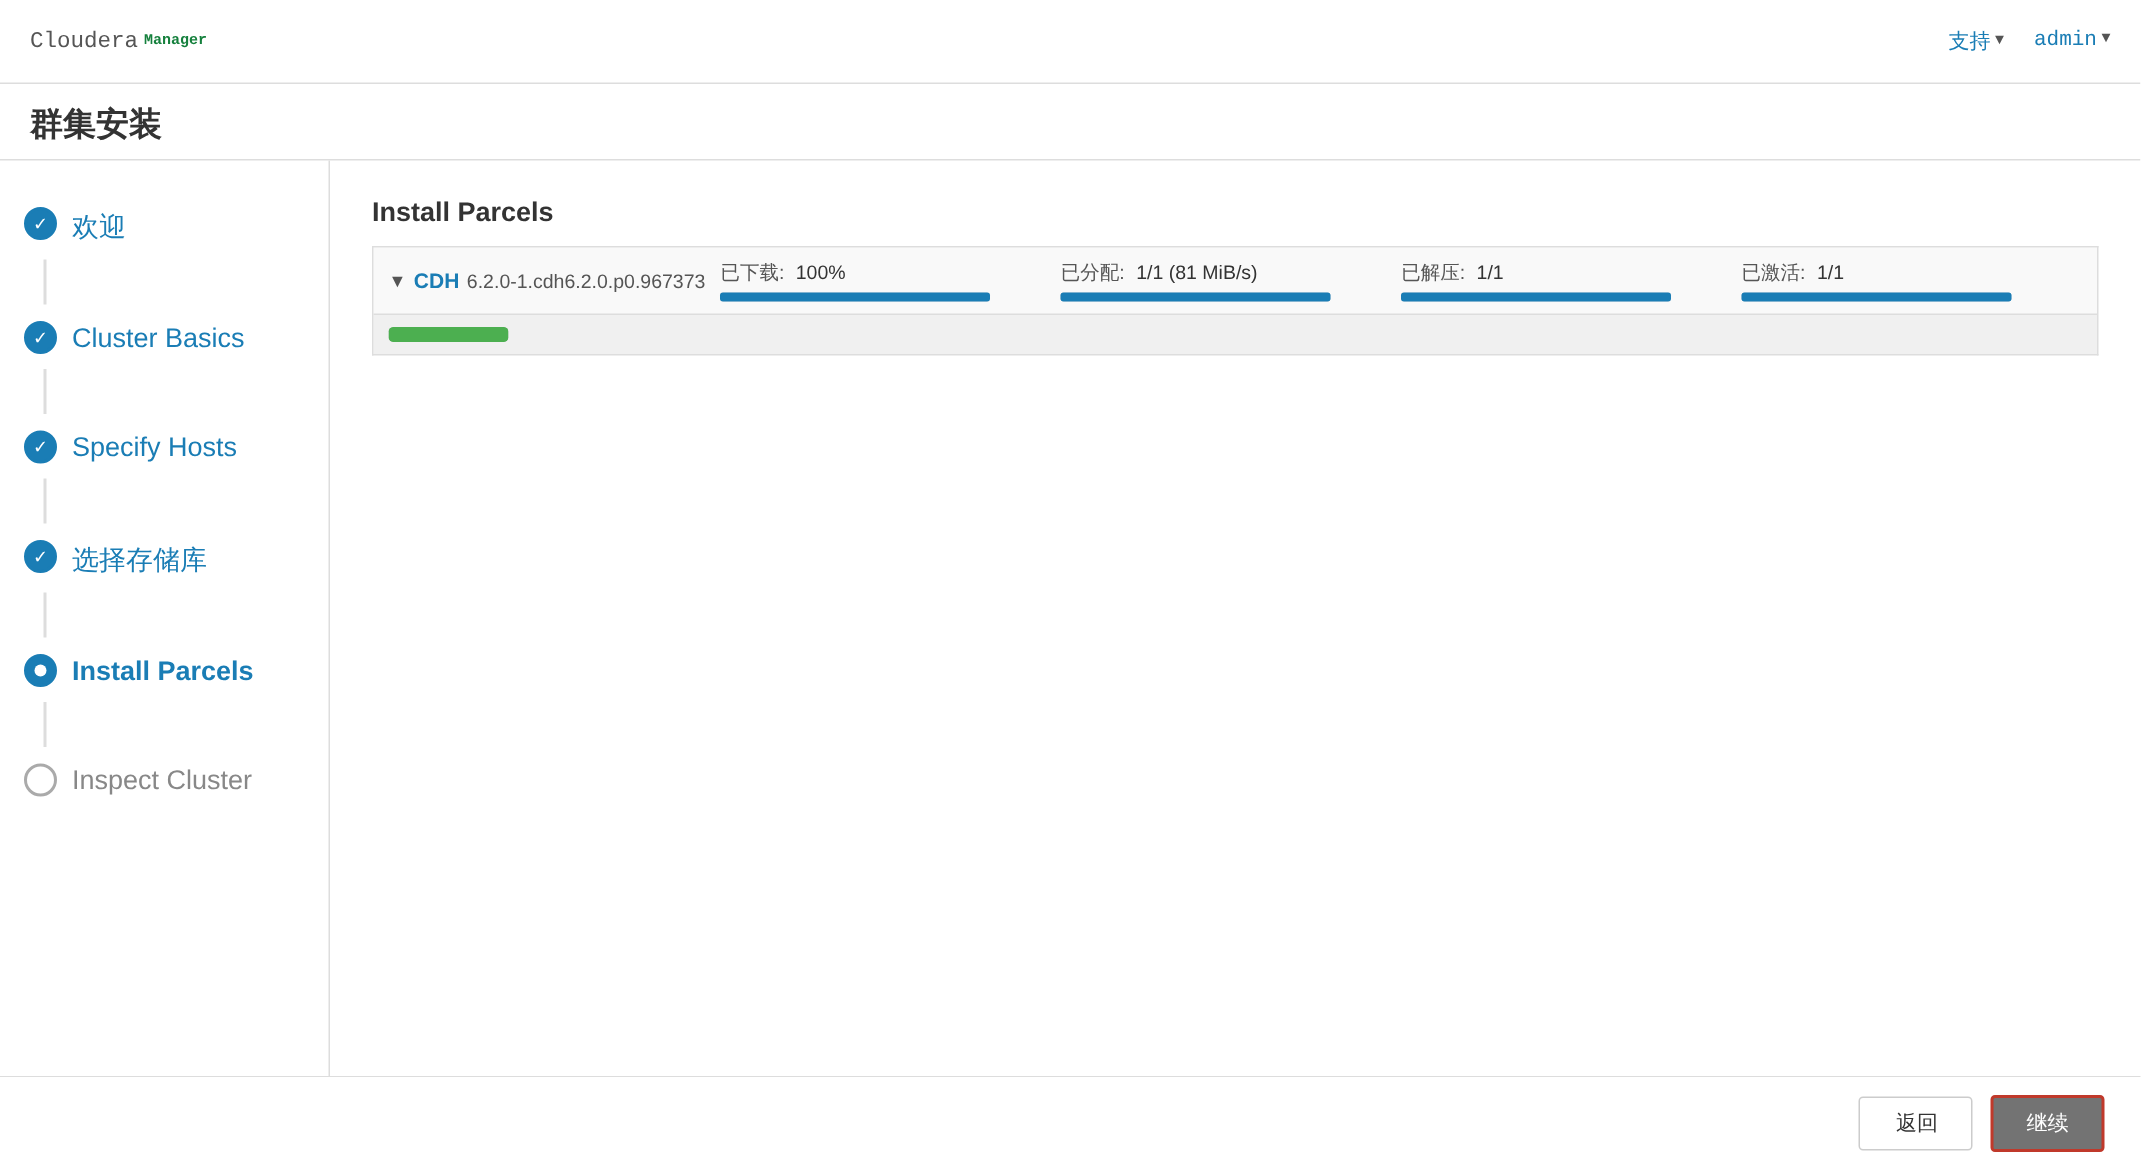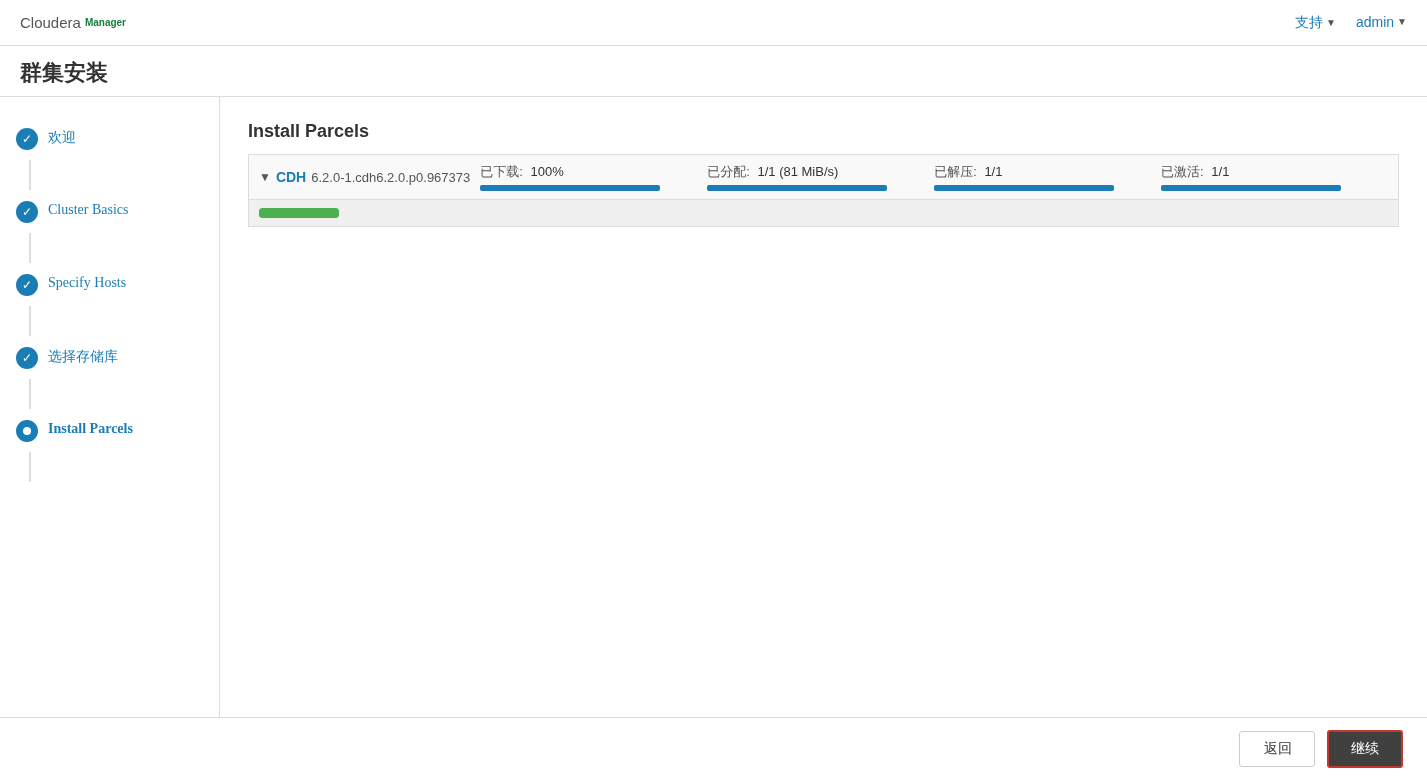--- a/index.html
+++ b/index.html
@@ -5,21 +5,22 @@
     * { box-sizing: border-box; margin: 0; padding: 0; }
     body { font-family: 'Arial', sans-serif; font-size: 14px; color: #333; background: #fff; }
 
     
     .header {
       display: flex;
       align-items: center;
       justify-content: space-between;
       padding: 10px 20px;
       border-bottom: 1px solid #ddd;
-      height: 46px;
+      height: 56px;
+      font-family: Liberation Mono, monospace;
     }
     .header-logo {
       display: flex;
       align-items: center;
       gap: 4px;
     }
     .logo-cloudera { color: #555; font-size: 15px; font-weight: normal; }
     .logo-manager { color: #15803d; font-size: 10px; font-weight: bold; }
     .header-right {
       display: flex;
@@ -91,23 +92,22 @@
     }
     .step-circle.inactive {
       background: #fff;
       border: 2px solid #aaa;
       color: #aaa;
     }
     .check-mark { font-size: 12px; }
     .dot { width: 8px; height: 8px; background: white; border-radius: 50%; }
 
     .sidebar-item-label {
-      font-size: 14px;
+      font-size: 18px;
       padding-top: 2px;
-      font-family: Liberation Serif, serif;
     }
     .sidebar-item-label.completed { color: #1a7db5; }
     .sidebar-item-label.active { color: #1a7db5; font-weight: bold; }
     .sidebar-item-label.inactive { color: #888; }
 
     
     .content-area {
       flex: 1;
       padding: 24px 28px;
       overflow-y: auto;
@@ -198,21 +198,21 @@
       border-radius: 3px;
       border: 1px solid #ddd;
     }
     .btn-default {
       background: #fff;
       color: #333;
       border: 1px solid #ccc;
       padding-left: 24px;
     }
     .btn-primary {
-      background: #404040;
+      background: #737373;
       color: white;
       border: 2px solid #c0392b;
     }
 
     
     .sidebar-line {
       width: 2px;
       height: 30px;
       background: #ddd;
       margin-left: 29px;
@@ -279,20 +279,24 @@
     <div class="sidebar-line"></div>
 
     <div class="sidebar-item">
       <div class="step-circle active">
         <div class="dot"></div>
       </div>
       <span class="sidebar-item-label active">Install Parcels</span>
     </div>
     <div class="sidebar-line"></div>
 
+    <div class="sidebar-item">
+      <div class="step-circle inactive"></div>
+      <span class="sidebar-item-label inactive">Inspect Cluster</span>
+    </div>
 
   </div>
 
   <div class="content-area">
     <div class="content-title">Install Parcels</div>
 
     <table class="parcel-table">
       <tbody>
         <tr>
           <td style="padding:0;">

